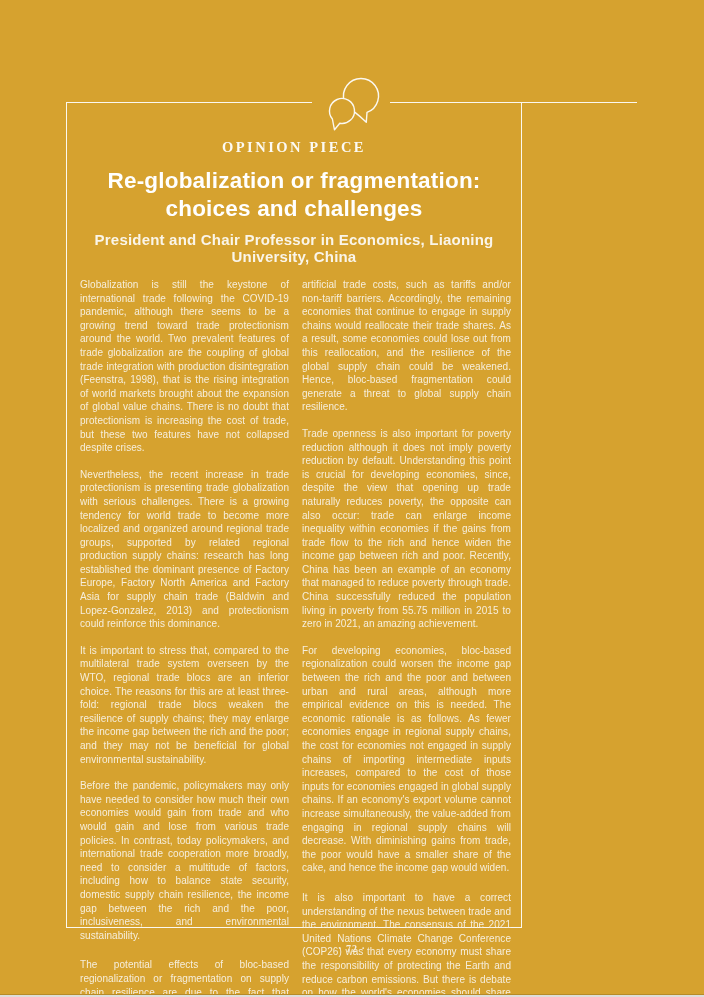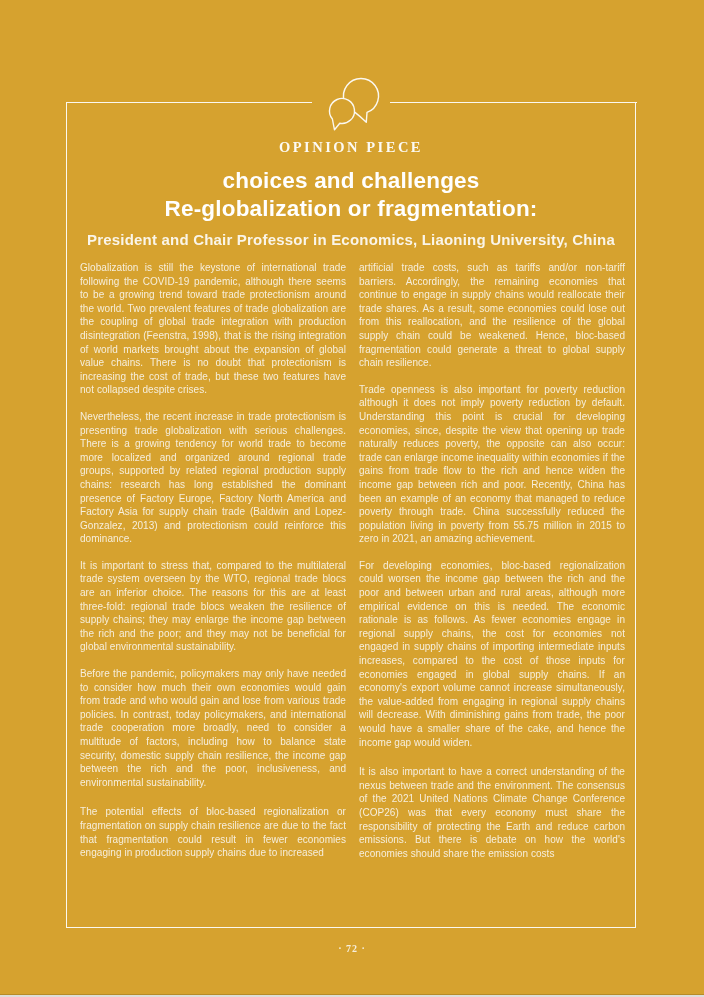--- a/index.html
+++ b/index.html
@@ -4,21 +4,21 @@
 <style>
   html, body { margin:0; padding:0; }
   body {
     width:704px; height:997px; position:relative; overflow:hidden;
     background:#D6A22F;
     font-family:"Liberation Sans", sans-serif;
     -webkit-font-smoothing:antialiased;
   }
   
   .frame {
-    position:absolute; left:66px; top:102px; width:570px; height:826px;
+    position:absolute; left:66px; top:102px; width:456px; height:826px;
     border-left:1px solid #FBF8F0;
     border-right:1px solid #FBF8F0;
     border-bottom:1px solid #FBF8F0;
     box-sizing:border-box;
   }
   .frame-top-seg { position:absolute; top:102px; height:1px; background:#FBF8F0; }
   .frame-top-left  { left:66px;  width:246px; }
   .frame-top-right { left:390px; width:247px; }
   .icon-wrap { position:absolute; left:324px; top:72px; width:64px; height:64px; }
   
@@ -66,22 +66,22 @@
     <path d="M43 40.4 L42.3 50.2 Q36 44.3 31 40.4 A17.5 17.5 0 1 1 43 40.4 Z" fill="none" stroke="#FBF8F0" stroke-width="1.4" stroke-linejoin="round"></path>
 
     <path d="M15.8 51.3 L10.5 57.8 Q9.2 51.5 8.4 47 A12.5 12.5 0 1 1 15.8 51.3 Z" fill="#D6A22F" stroke="#FBF8F0" stroke-width="1.4" stroke-linejoin="round"></path>
   </svg>
 </div>
 
 <div class="frame">
   <div class="header">
     <div class="kicker">OPINION PIECE</div>
     <div class="title">
+      <div>Re-globalization or fragmentation:</div>
       <div>choices and challenges</div>
-      <div>Re-globalization or fragmentation:</div>
     </div>
     <div class="affiliation">President and Chair Professor in Economics, Liaoning University, China</div>
   </div>
 
   <div class="columns">
     <div class="col">
       <p>Globalization is still the keystone of international trade following the COVID-19 pandemic, although there seems to be a growing trend toward trade protectionism around the world. Two prevalent features of trade globalization are the coupling of global trade integration with production disintegration (Feenstra, 1998), that is the rising integration of world markets brought about the expansion of global value chains. There is no doubt that protectionism is increasing the cost of trade, but these two features have not collapsed despite crises.</p>
       <p>Nevertheless, the recent increase in trade protectionism is presenting trade globalization with serious challenges. There is a growing tendency for world trade to become more localized and organized around regional trade groups, supported by related regional production supply chains: research has long established the dominant presence of Factory Europe, Factory North America and Factory Asia for supply chain trade (Baldwin and Lopez-Gonzalez, 2013) and protectionism could reinforce this dominance.</p>
       <p>It is important to stress that, compared to the multilateral trade system overseen by the WTO, regional trade blocs are an inferior choice. The reasons for this are at least three-fold: regional trade blocs weaken the resilience of supply chains; they may enlarge the income gap between the rich and the poor; and they may not be beneficial for global environmental sustainability.</p>
       <p>Before the pandemic, policymakers may only have needed to consider how much their own economies would gain from trade and who would gain and lose from various trade policies. In contrast, today policymakers, and international trade cooperation more broadly, need to consider a multitude of factors, including how to balance state security, domestic supply chain resilience, the income gap between the rich and the poor, inclusiveness, and environmental sustainability.</p>

